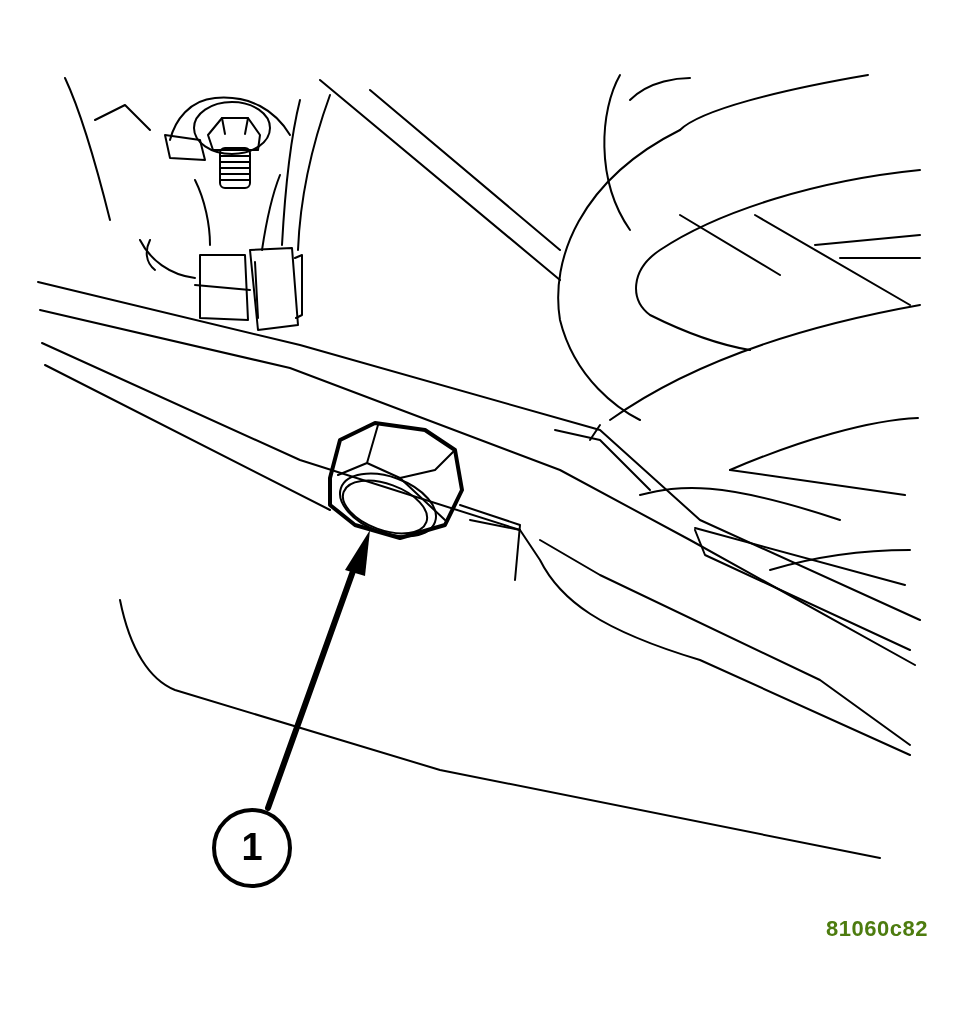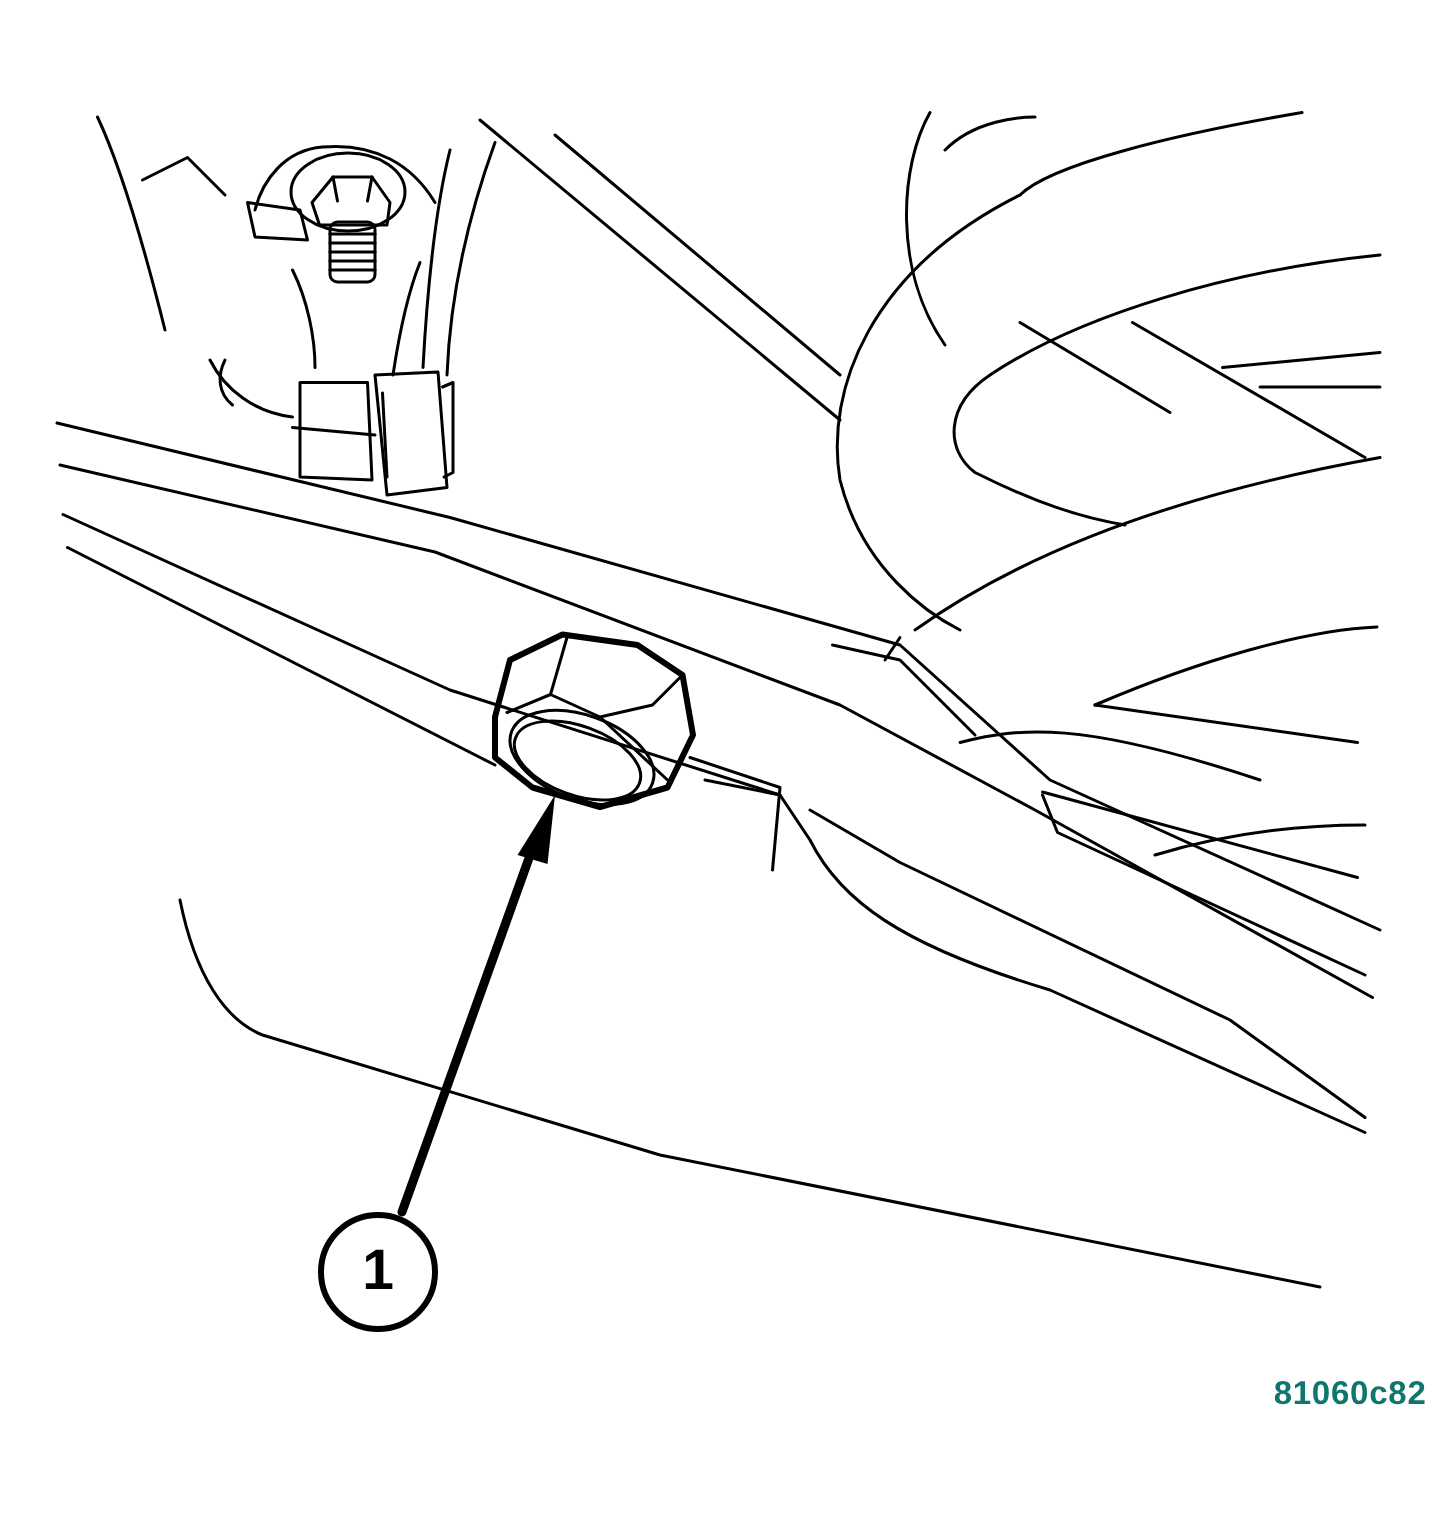--- a/index.html
+++ b/index.html
@@ -2,21 +2,21 @@
 <html><head>
 <meta charset="utf-8">
 <style>
   html, body { margin: 0; padding: 0; background: #ffffff; }
   body { width: 968px; height: 1015px; position: relative; overflow: hidden; font-family: "Liberation Sans", sans-serif; }
   #illustration { position: absolute; left: 0; top: 0; width: 968px; height: 1015px; }
   .ln { fill: none; stroke: #000; stroke-width: 2; stroke-linecap: round; stroke-linejoin: round; }
   .thick { stroke-width: 4; }
   .leader { stroke-width: 6; }
   .callout-label { position: absolute; font-weight: bold; font-size: 38px; color: #000; text-align: center; }
-  .figure-id { position: absolute; right: 17px; top: 916px; font-weight: bold; font-size: 22px; color: #0f766e; letter-spacing: 0.5px; }
+  .figure-id { position: absolute; right: 40px; top: 916px; font-weight: bold; font-size: 22px; color: #4d7c0f; letter-spacing: 0.5px; }
 </style>
 </head>
 <body>
 
 <svg id="illustration" viewBox="0 0 968 1015" xmlns="http://www.w3.org/2000/svg">
 
   <g>
     <path class="ln" d="M65 78 C80 110 95 160 110 220"></path>
     <path class="ln" d="M95 120 L125 105 L150 130"></path>
     <path class="ln" d="M140 240 C150 260 170 275 195 278"></path>

